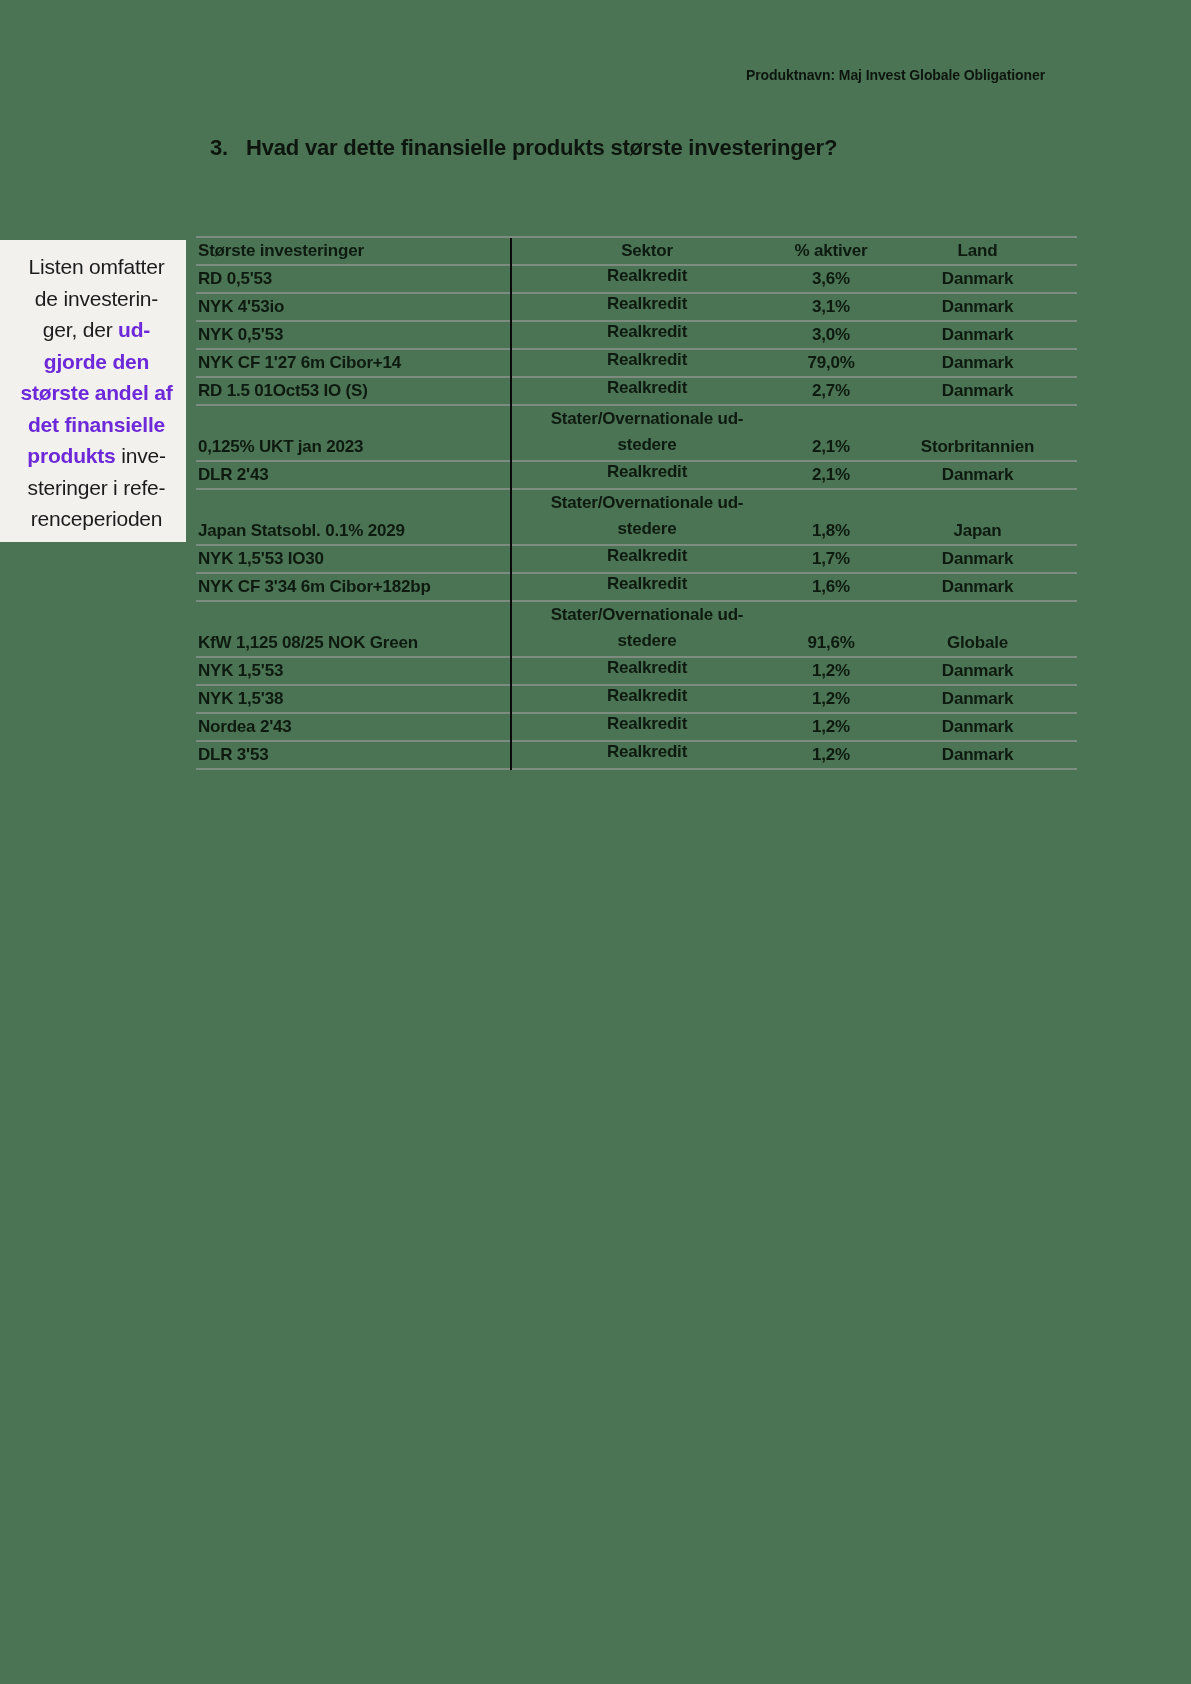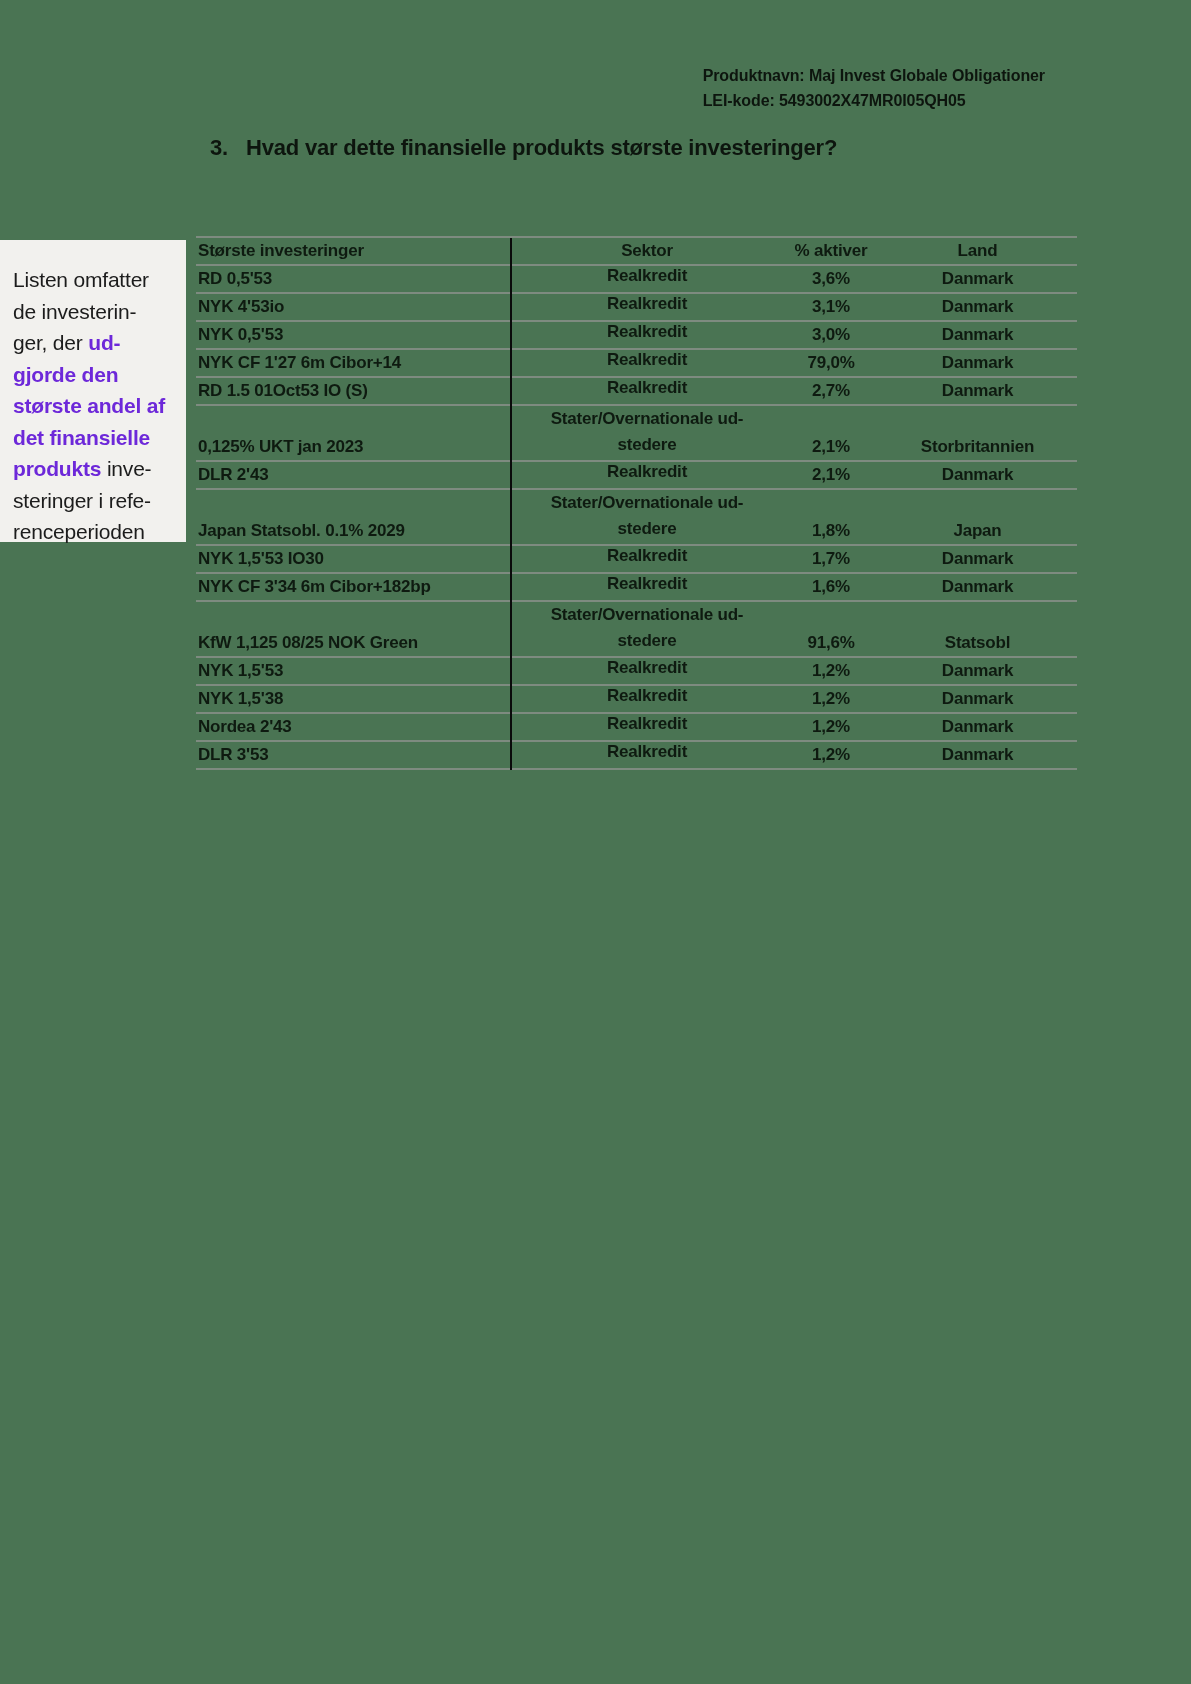--- a/index.html
+++ b/index.html
@@ -13,22 +13,22 @@
     width:1191px;height:1684px;
     background:#4a7453;
     overflow:hidden;
     color:#0f1a12;
   }
   
   .doc-header{
     position:absolute;
     top:63px;
     right:146px;
-    text-align:left;
-    font-size:16px;
+    text-align:center;
+    font-size:14px;
     font-weight:700;
     line-height:25px;
     color:#0d150e;
     letter-spacing:-0.1px;
     margin-left:17px;
   }
   
   .heading{
     position:absolute;
     left:210px;
@@ -45,25 +45,26 @@
   }
   
   .sidebar{
     position:absolute;
     left:0;
     top:240px;
     width:186px;
     height:302px;
     background:#f2f1ee;
     box-sizing:border-box;
-    padding:24px 6px 0 13px;
+    padding:11px 6px 0 13px;
     font-size:21px;
     line-height:31.5px;
     color:#1c1c1c;
     letter-spacing:-0.2px;
+    text-align:center;
   }
   .sb-line{white-space:nowrap;}
   .sb-line b{font-weight:700;color:#6d28d9;}
   
   .table{
     position:absolute;
     left:196px;
     top:236px;
     width:881px;
     border-top:2px solid #7e8b80;
@@ -103,21 +104,20 @@
   }
   .sec-line{line-height:26px;}
 </style>
 </head>
 <body>
 
 <div class="page">
 
   <div class="doc-header">
     <div>Produktnavn: Maj Invest Globale Obligationer</div>
-    <div>LEI-kode: 5493002X47MR0I05QH05</div>
   </div>
 
   <div class="heading">
     <span class="hnum">3.</span><span>Hvad var dette finansielle produkts største investeringer?</span>
   </div>
 
   <aside class="sidebar" id="sidebar">
       <div class="sb-line"><span>Listen omfatter</span></div>
       <div class="sb-line"><span>de investerin-</span></div>
       <div class="sb-line"><span>ger, der </span><b>ud-</b></div>
@@ -219,21 +219,21 @@
         <div class="cell c3">1,6%</div>
         <div class="cell c4">Danmark</div>
       </div>
       <div class="trow double">
         <div class="cell c1">KfW 1,125 08/25 NOK Green</div>
         <div class="cell c2 multi">
           <div class="sec-line">Stater/Overnationale ud-</div>
           <div class="sec-line">stedere</div>
         </div>
         <div class="cell c3">91,6%</div>
-        <div class="cell c4">Statsobl</div>
+        <div class="cell c4">Globale</div>
       </div>
       <div class="trow">
         <div class="cell c1">NYK 1,5'53</div>
         <div class="cell c2">
           <div class="sec-line">Realkredit</div>
         </div>
         <div class="cell c3">1,2%</div>
         <div class="cell c4">Danmark</div>
       </div>
       <div class="trow">

